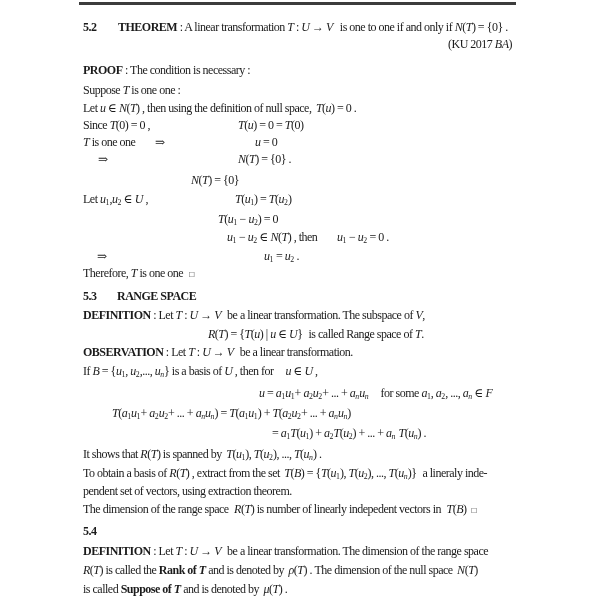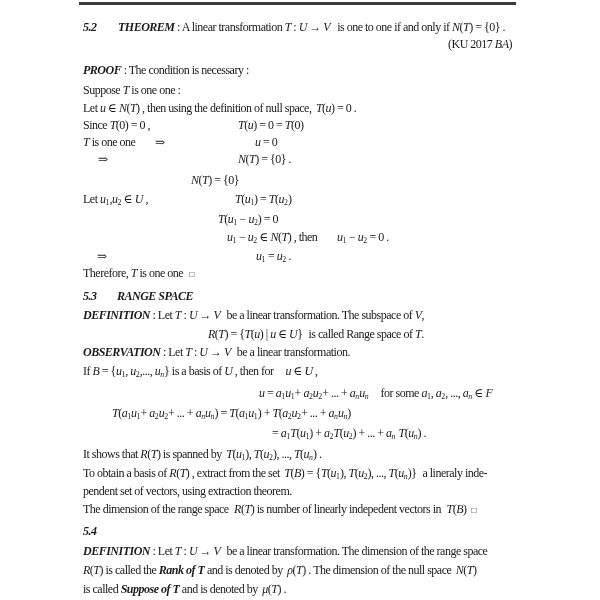--- a/index.html
+++ b/index.html
@@ -11,21 +11,21 @@
     font-family: "Liberation Serif", "DejaVu Serif", serif;
     color: #1b1b1b;
     font-size: 12px;
     letter-spacing: -0.5px;
     overflow: hidden;
   }
   .rule { position: absolute; }
   .line { position: absolute; left: 0; width: 100%; height: 17px; }
   .part { position: absolute; top: 0; white-space: nowrap; }
   .seg { }
-  .b  { font-weight: bold; font-style: italic; }
+  .b  { font-weight: bold; }
   .i  { font-style: italic; }
   .bi { font-weight: bold; font-style: italic; }
   .sub { font-size: 7.8px; vertical-align: -2.2px; letter-spacing: 0; }
   .sq { font-size: 8.5px; letter-spacing: 0; }
 </style>
 </head>
 <body>
 
 <div class="page">
   <div class="rule" id="top-rule" style="left: 79px; top: 2px; width: 437px; height: 3px; background: rgb(60, 60, 60);"></div>
@@ -68,21 +68,21 @@
       </div>
       <div class="line" style="top: 212px;">
         <span class="part" style="left: 218px;"><span class="seg i">T</span><span class="seg">(</span><span class="seg i">u</span><span class="seg sub">1</span><span class="seg"> − </span><span class="seg i">u</span><span class="seg sub">2</span><span class="seg">) = 0</span></span>
       </div>
       <div class="line" style="top: 230px;">
         <span class="part" style="left: 227px;"><span class="seg i">u</span><span class="seg sub">1</span><span class="seg"> − </span><span class="seg i">u</span><span class="seg sub">2</span><span class="seg"> ∈ </span><span class="seg i">N</span><span class="seg">(</span><span class="seg i">T</span><span class="seg">) , then</span></span>
         <span class="part" style="left: 337px;"><span class="seg i">u</span><span class="seg sub">1</span><span class="seg"> − </span><span class="seg i">u</span><span class="seg sub">2</span><span class="seg"> = 0 .</span></span>
       </div>
       <div class="line" style="top: 249px;">
         <span class="part" style="left: 97px;"><span class="seg">⇒</span></span>
-        <span class="part" style="left: 256px;"><span class="seg i">u</span><span class="seg sub">1</span><span class="seg"> = </span><span class="seg i">u</span><span class="seg sub">2</span><span class="seg"> .</span></span>
+        <span class="part" style="left: 264px;"><span class="seg i">u</span><span class="seg sub">1</span><span class="seg"> = </span><span class="seg i">u</span><span class="seg sub">2</span><span class="seg"> .</span></span>
       </div>
       <div class="line" style="top: 266px;">
         <span class="part" style="left: 83px;"><span class="seg">Therefore, </span><span class="seg i">T</span><span class="seg"> is one one</span><span class="seg sq" style="margin-left: 6px;">□</span></span>
       </div>
       <div class="line" style="top: 289px;">
         <span class="part" style="left: 83px;"><span class="seg b">5.3</span></span>
         <span class="part" style="left: 117px;"><span class="seg b">RANGE SPACE</span></span>
       </div>
       <div class="line" style="top: 308px;">
         <span class="part" style="left: 83px;"><span class="seg b">DEFINITION</span><span class="seg"> : Let </span><span class="seg i">T</span><span class="seg"> : </span><span class="seg i">U</span><span class="seg"> → </span><span class="seg i">V</span><span class="seg" style="margin-left: 6px;">be a linear transformation. The subspace of </span><span class="seg i">V</span><span class="seg">,</span></span>

